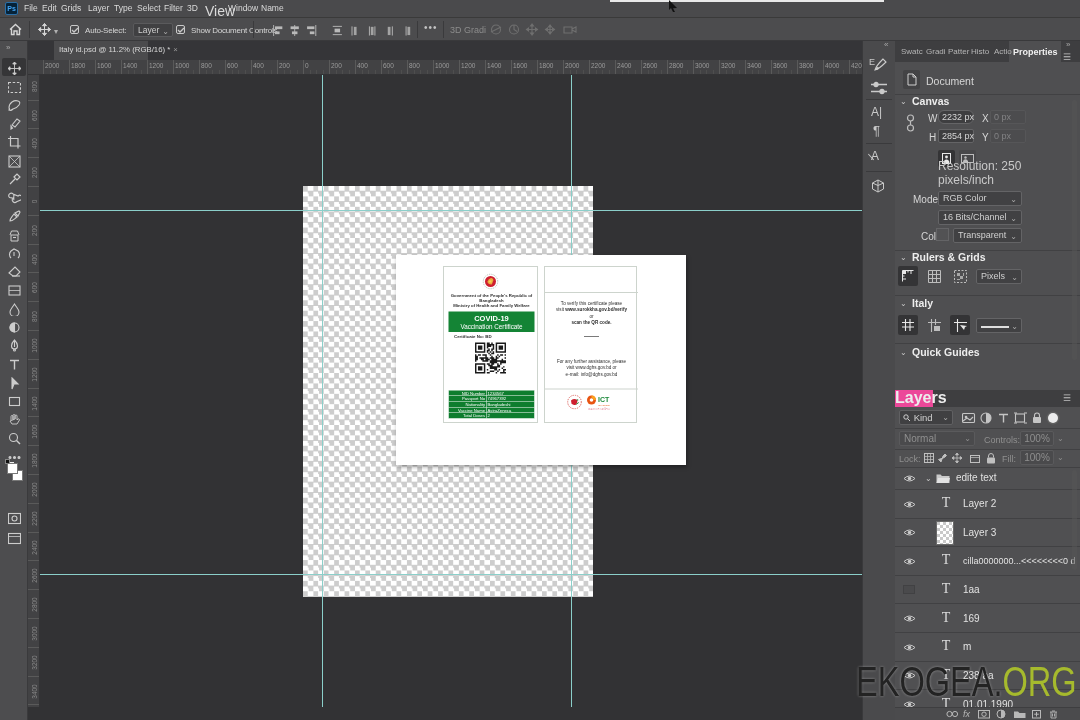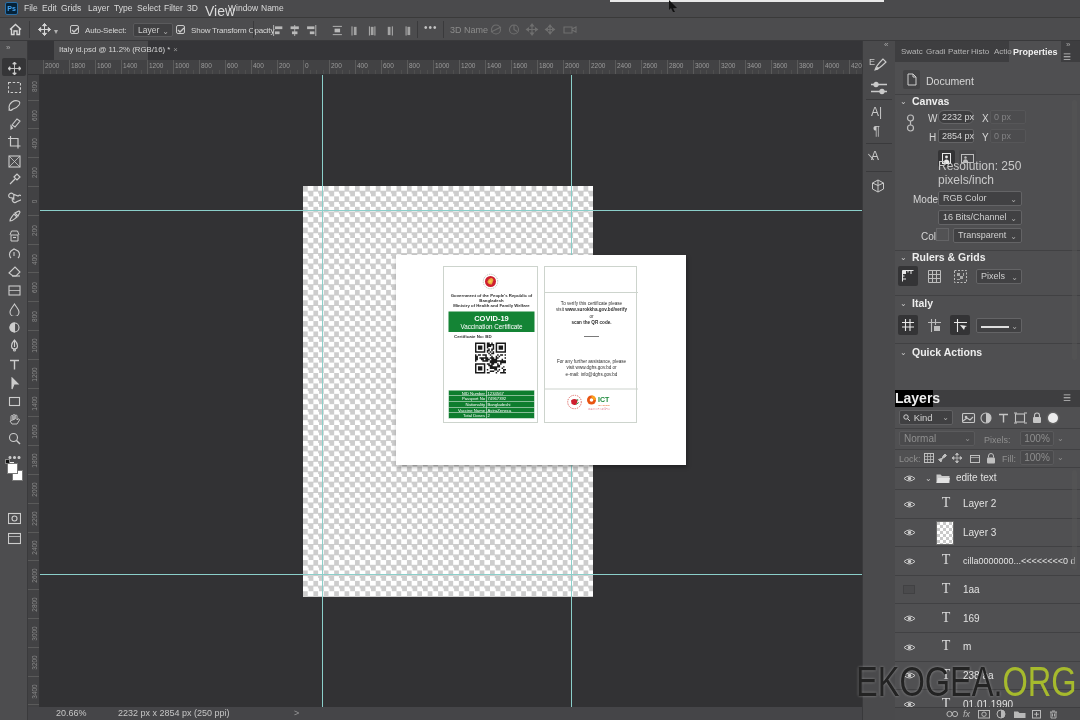--- a/index.html
+++ b/index.html
@@ -230,25 +230,20 @@
     </div>
 
 <div class="abs" style="left:303px;top:186px;width:290px;height:411px;background:
 conic-gradient(#fff 0 25%,#cdcdcd 0 50%,#fff 0 75%,#cdcdcd 0) 0 0/10.4px 10.4px"></div>
 
 <div class="abs" style="left:322px;top:75px;width:1px;height:632px;background:#8bcfca"></div>
 <div class="abs" style="left:571px;top:75px;width:1px;height:632px;background:#8bcfca"></div>
 <div class="abs" style="left:40px;top:210px;width:822px;height:1px;background:#8bcfca"></div>
 <div class="abs" style="left:40px;top:574px;width:822px;height:1px;background:#8bcfca"></div>
 
-<div class="abs" style="left:28px;top:707px;width:834px;height:13px;background:#454548;color:#c6c6c6;font-size:9px;line-height:13px">
-<span class="abs" style="left:28px">20.66%</span>
-      <span class="abs" style="left:90px">2232 px x 2854 px (250 ppi)</span>
-      <span class="abs" style="left:266px;color:#9a9a9a">&gt;</span>
-</div>
 
 <div class="abs" style="left:396px;top:255px;width:290px;height:210px;background:#fff;box-shadow:1px 2px 4px rgba(0,0,0,.35)">
 
   <div class="abs" style="left:46.5px;top:11px;width:95px;height:157px;border:1px solid #cdd4cd">
    <div class="abs" style="left:0;top:0;width:190px;height:314px;transform:scale(0.5);transform-origin:0 0">
     <svg class="abs" style="left:73px;top:9px" width="40" height="40" viewBox="0 0 40 40">
       <circle cx="20" cy="20" r="14.5" fill="none" stroke="#9aa89a" stroke-width="1.6" stroke-dasharray="1.8 2"></circle>
       <circle cx="20" cy="20" r="11" fill="#ce2030"></circle>
       <path d="M13.5 21 Q16 14 21 13 Q26.5 14 25.5 18.5 L22.5 26 Q17 27 13.5 21 Z" fill="#e8a93c"></path>
       <path d="M18 16.5l2 1.7 2.6-1.4-1 2.8 1.7 2.2-2.9-.3-1.7 2.4-.5-2.9-2.7-1 2.5-1.2z" fill="#f6d353"></path>
@@ -345,21 +340,21 @@
  <svg class="abs" style="left:71px;top:8px" width="8" height="8" viewBox="0 0 8 8">
         <path d="M1 4l2 2 4-4" fill="none" stroke="#c9c9c9" stroke-width="1.3"></path>
       </svg>
  <div class="t abs" style="left:85px;top:8px;font-size:8px;letter-spacing:-0.2px">Auto-Select:</div>
  <div class="abs" style="left:133px;top:5px;width:40px;height:14px;background:#404042;border:1px solid #5a5a5c;border-radius:2px;color:#cfcfcf;font-size:8.5px;line-height:12px;padding-left:4px">Layer<span class="abs" style="right:3px;top:2px;color:#aaa;font-size:8px">⌄</span></div>
 
  <div class="abs" style="left:176px;top:7px;width:9px;height:9px;border:1.2px solid #c9c9c9;border-radius:2px"></div>
  <svg class="abs" style="left:177px;top:8px" width="8" height="8" viewBox="0 0 8 8">
         <path d="M1 4l2 2 4-4" fill="none" stroke="#c9c9c9" stroke-width="1.3"></path>
       </svg>
- <div class="t abs" style="left:191px;top:8px;font-size:8px;letter-spacing:-0.2px">Show Transform Opacity</div>
+ <div class="t abs" style="left:191px;top:8px;font-size:8px;letter-spacing:-0.2px">Show Document Controls</div>
  <div class="sep abs" style="left:253px;top:3px;height:17px"></div>
 
  <svg class="abs icon" style="left:266px;top:7px" width="150" height="11" viewBox="0 0 150 12">
   <g stroke="#b9b9b9" stroke-width="1" fill="#b9b9b9">
    <path d="M1.5 0v12" stroke-width="1"></path>
           <rect x="3" y="1.5" width="8" height="3" stroke="none"></rect>
           <rect x="3" y="7" width="5" height="3" stroke="none"></rect>
    <path d="M24.5 0v12" stroke-width="1"></path>
           <rect x="20" y="1.5" width="9" height="3" stroke="none"></rect>
           <rect x="21.5" y="7" width="6" height="3" stroke="none"></rect>
@@ -374,21 +369,21 @@
           <rect x="107.5" y="2" width="3" height="9" stroke="none" opacity=".8"></rect>
    <path d="M131 1.5v10" stroke-width="1"></path>
           <rect x="126" y="2" width="3" height="9" stroke="none" opacity=".8"></rect>
    <path d="M146 1.5v10" stroke-width="1"></path>
           <rect x="147.5" y="2" width="3" height="9" stroke="none" opacity=".8"></rect>
   </g>
  </svg>
  <div class="sep abs" style="left:417px;top:3px;height:17px"></div>
  <div class="abs" style="left:424px;top:4px;color:#c2c2c2;font-size:10px;letter-spacing:1px">•••</div>
  <div class="sep abs" style="left:443px;top:3px;height:17px"></div>
- <div class="abs dim" style="left:450px;top:7px;font-size:9px">3D Name</div>
+ <div class="abs dim" style="left:450px;top:7px;font-size:9px">3D Gradi</div>
  <svg class="abs" style="left:488px;top:5px" width="90" height="13" viewBox="0 0 90 13">
   <g stroke="#6f6f6f" fill="none" stroke-width="1.1">
    <circle cx="8" cy="6.5" r="4.5"></circle>
           <path d="M3 9l10-5"></path>
    <circle cx="26" cy="6.5" r="4.5"></circle>
           <path d="M26 2v4.5l3 2"></path>
    <path d="M44 1v11M38.5 6.5h11M44 1l-1.5 2h3zM44 12l-1.5-2h3zM38.5 6.5l2-1.5v3zM49.5 6.5l-2-1.5v3z"></path>
    <path d="M62 2v9M57.5 6.5h9"></path>
           <path d="M62 2l-1.5 2h3zM62 11l-1.5-2h3zM57.5 6.5l2-1.5v3zM66.5 6.5l-2-1.5v3z" fill="#6f6f6f"></path>
    <path d="M76 4h8v6h-8zM84 6l4-2v5l-4-2"></path>
@@ -660,26 +655,26 @@
       <path d="M3.5 0v13M0 3.5h13" stroke="#e8e8e8" fill="none" stroke-width="1.1"></path>
       <path d="M6 6l4 5 1-3 2-1z" fill="#e8e8e8"></path>
     </svg>
 <div class="abs ddl" style="left:976px;top:318px;width:46px;height:15px;line-height:13px">
       <span class="abs" style="left:4px;top:7px;width:28px;height:1.5px;background:#ddd"></span>
       <span class="abs" style="right:3px;top:1px;color:#aaa;font-size:8px">⌄</span>
     </div>
 <div class="abs" style="left:895px;top:343px;width:185px;height:1px;background:#414143"></div>
 
 <div class="abs" style="left:900px;top:348px;color:#c8c8c8;font-size:8px">⌄</div>
-<div class="abs" style="left:912px;top:346px;color:#ededed;font-size:10.5px;font-weight:bold">Quick Actions</div>
+<div class="abs" style="left:912px;top:346px;color:#ededed;font-size:10.5px;font-weight:bold">Quick Guides</div>
 <div class="abs" style="left:1072px;top:100px;width:5px;height:260px;background:#555;border-radius:3px;opacity:.55"></div>
 
 <div class="abs" style="left:895px;top:390px;width:185px;height:330px;background:#505052"></div>
 <div class="abs" style="left:895px;top:390px;width:185px;height:17px;background:#3e3e40"></div>
-<div class="abs" style="left:895px;top:390px;width:38px;height:17px;background:#000000;color:#ededed;font-size:14px;font-weight:bold;line-height:16px;">Layers</div>
+<div class="abs" style="left:895px;top:390px;width:38px;height:17px;background:#ec4899;color:#ededed;font-size:16px;font-weight:bold;line-height:16px;">Layers</div>
 <div class="abs" style="left:1063px;top:393px;color:#c0c0c0;font-size:9px">☰</div>
 
 <div class="abs" style="left:899px;top:410px;width:54px;height:15px;background:#404042;border:1px solid #606062;border-radius:2px;color:#cfcfcf;font-size:9.5px;line-height:13px"><svg style="vertical-align:-1px;margin-left:3px" width="8" height="8" viewBox="0 0 8 8">
         <circle cx="3" cy="3" r="2.2" fill="none" stroke="#cfcfcf"></circle>
         <path d="M4.7 4.7L7 7" stroke="#cfcfcf"></path>
       </svg> Kind<span style="float:right;margin-right:3px;color:#aaa;font-size:8px">⌄</span></div>
 <svg class="abs" style="left:962px;top:412px" width="90" height="12" viewBox="0 0 90 12">
  <g stroke="#c5c5c5" fill="none" stroke-width="1.1">
   <rect x="0.5" y="1.5" width="12" height="9" rx="1"></rect>
         <circle cx="4" cy="5" r="1.3" fill="#c5c5c5" stroke="none"></circle>
@@ -691,21 +686,21 @@
         <path d="M52 1l3 0M62 1l3 0M52 11l3 0M62 11l3 0" stroke-width="1.2"></path>
   <rect x="71" y="5" width="8" height="6" rx="1" fill="#c5c5c5" stroke="none"></rect>
         <path d="M72.5 5V3.5a2.5 2.5 0 0 1 5 0V5"></path>
  </g>
 </svg>
 
 <div class="abs" style="left:1048px;top:413px;width:10px;height:10px;border-radius:50%;background:#ececec;box-shadow:0 0 0 1.5px #606060"></div>
 <div class="abs" style="left:895px;top:428px;width:185px;height:1px;background:#414143"></div>
 
 <div class="abs" style="left:899px;top:431px;width:76px;height:15px;background:#4a4a4c;border:1px solid #5a5a5c;border-radius:2px;color:#8f8f8f;font-size:10px;line-height:13px;padding-left:4px">Normal<span style="float:right;margin-right:3px;font-size:8px">⌄</span></div>
-<div class="abs" style="left:984px;top:435px;color:#8f8f8f;font-size:9px">Pixels:</div>
+<div class="abs" style="left:984px;top:435px;color:#8f8f8f;font-size:9px">Controls:</div>
 <div class="abs" style="left:1020px;top:431px;width:34px;height:15px;background:#4a4a4c;border:1px solid #5a5a5c;border-radius:2px;color:#8f8f8f;font-size:10px;line-height:13px;text-align:center">100%</div>
 <div class="abs" style="left:1057px;top:434px;color:#8f8f8f;font-size:8px">⌄</div>
 <div class="abs" style="left:895px;top:449px;width:185px;height:1px;background:#414143"></div>
 
 <div class="abs" style="left:899px;top:454px;color:#8f8f8f;font-size:9px">Lock:</div>
 <svg class="abs" style="left:924px;top:453px" width="72" height="11" viewBox="0 0 72 11">
  <g stroke="#c0c0c0" fill="none" stroke-width="1">
   <rect x="0.5" y="0.5" width="9" height="9"></rect>
         <path d="M0.5 3.5h9M0.5 6.5h9M3.5 0.5v9M6.5 0.5v9" opacity=".7"></path>
   <path d="M17 9l2-6 2-2 1.5 1.5-2 2-6 2z" fill="#c0c0c0"></path>

